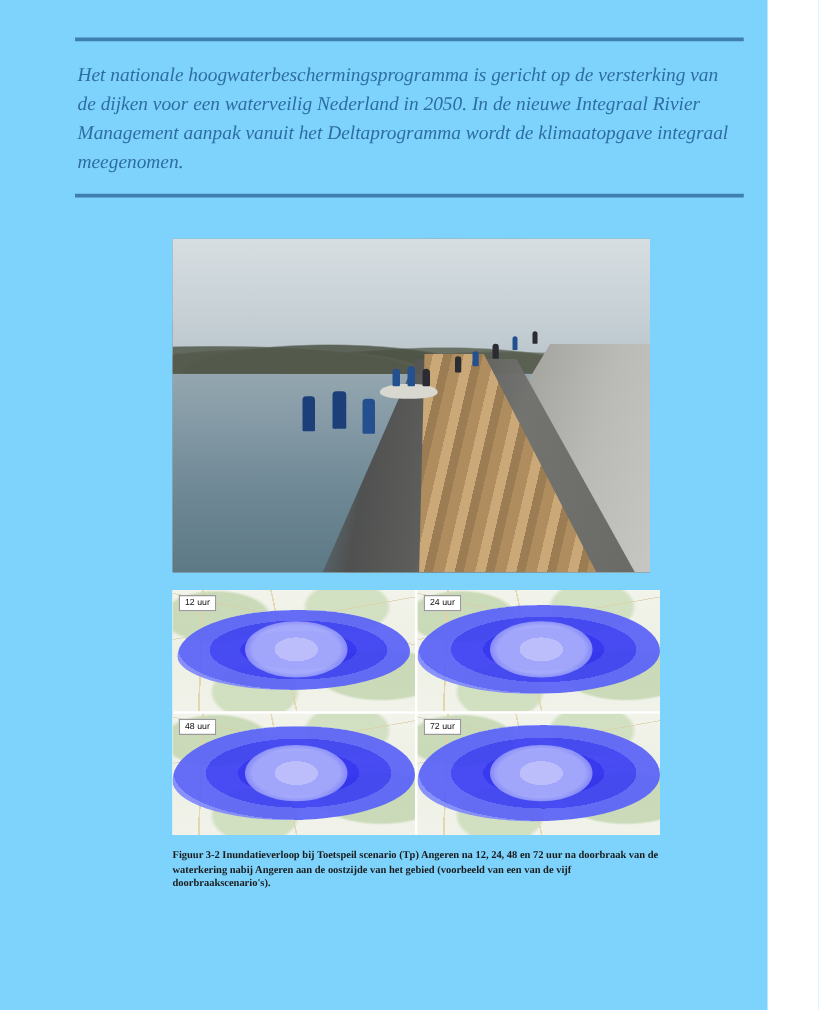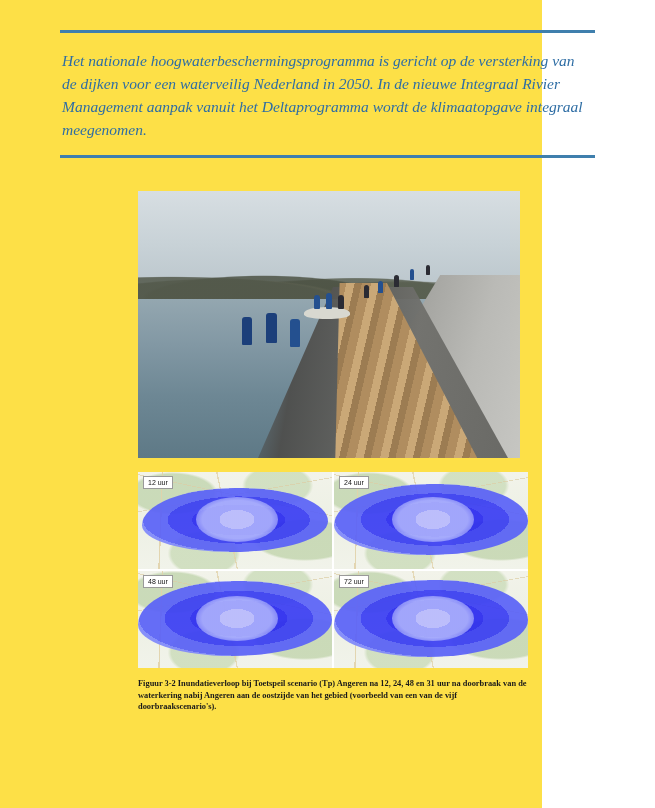--- a/index.html
+++ b/index.html
@@ -8,23 +8,23 @@
   }
   body {
     width: 655px;
     height: 808px;
     background: #ffffff;
     font-family: "Liberation Sans", sans-serif;
     overflow: hidden;
   }
   .page {
     position: relative;
-    width: 542px;
+    width: 614px;
     height: 808px;
-    background: #fde047;
+    background: #7dd3fc;
   }
 
   
   .quote-block {
     position: absolute;
     left: 60px;
     top: 30px;
     width: 535px;
   }
   .rule {
@@ -267,16 +267,16 @@
     <div class="mapcell">
       <div class="terrain"></div>
       <div class="roads"></div>
       <div class="flood lvl4"></div>
       <div class="flood-core"></div>
       <div class="maplabel">72 uur</div>
     </div>
   </div>
 
   <div class="caption-wrap">
-    <div class="caption">Figuur 3-2 Inundatieverloop bij Toetspeil scenario (Tp) Angeren na 12, 24, 48 en 31 uur na doorbraak van de waterkering nabij Angeren aan de oostzijde van het gebied (voorbeeld van een van de vijf doorbraakscenario's).</div>
+    <div class="caption">Figuur 3-2 Inundatieverloop bij Toetspeil scenario (Tp) Angeren na 12, 24, 48 en 72 uur na doorbraak van de waterkering nabij Angeren aan de oostzijde van het gebied (voorbeeld van een van de vijf doorbraakscenario's).</div>
   </div>
 
 </div>
 
 </body></html>

